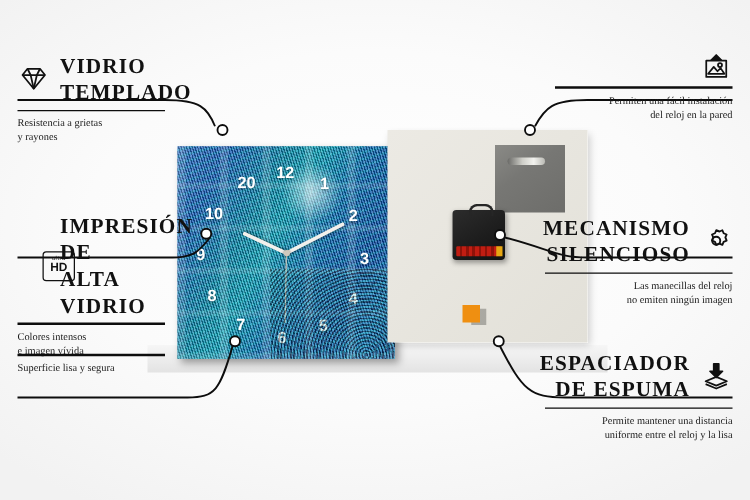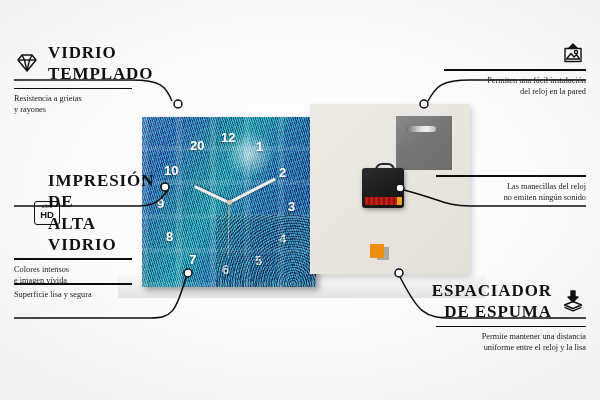--- a/index.html
+++ b/index.html
@@ -237,23 +237,35 @@
         </g>
           </svg>
       </span>
     </div>
     <div class="c-rule" style="width:142px;margin-left:auto;"></div>
     <div class="c-desc">Permiten una fácil instalación
 del reloj en la pared</div>
   </div>
 
   <div class="callout right" style="left:436px;top:172px;width:150px;">
+    <div class="c-head">
+      <span class="c-title">MECANISMO
+SILENCIOSO</span>
+      <span class="ico">
+        <svg viewBox="0 0 26 24">
+            <g fill="none" stroke="#111" stroke-width="1.5" stroke-linejoin="round">
+          <path d="M13 3.2 l2.6 1.0 2.3-1.0 1.0 2.4 2.4 1.0 -1.0 2.3 1.0 2.6 -2.4 1.0 -1.0 2.4 -2.3-1.0 -2.6 1.0 -1.0-2.4 -2.4-1.0 1.0-2.6 -1.0-2.3 2.4-1.0 Z"></path>
+          <circle cx="13" cy="11.6" r="3.2"></circle>
+        </g>
+          </svg>
+      </span>
+    </div>
     <div class="c-rule" style="width:150px;margin-left:auto;"></div>
     <div class="c-desc">Las manecillas del reloj
-no emiten ningún sonido</div>
+no emiten ningún imagen</div>
   </div>
 
   <div class="callout right" style="left:436px;top:280px;width:150px;">
     <div class="c-head">
       <span class="c-title">ESPACIADOR
 DE ESPUMA</span>
       <span class="ico">
         <svg viewBox="0 0 26 24">
             <g fill="none" stroke="#111" stroke-width="1.4" stroke-linejoin="round">
           <path d="M11 2 H15 V8 H18 L13 13 L8 8 H11 Z" fill="#111"></path>

